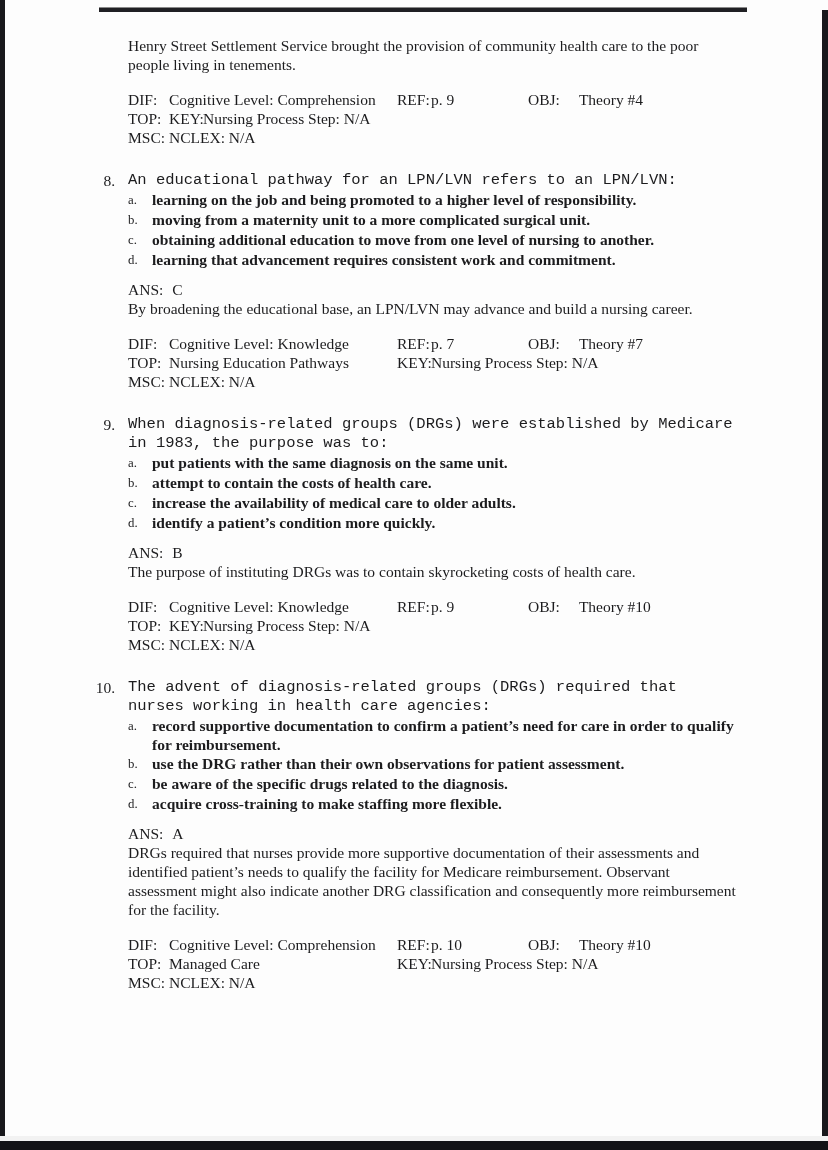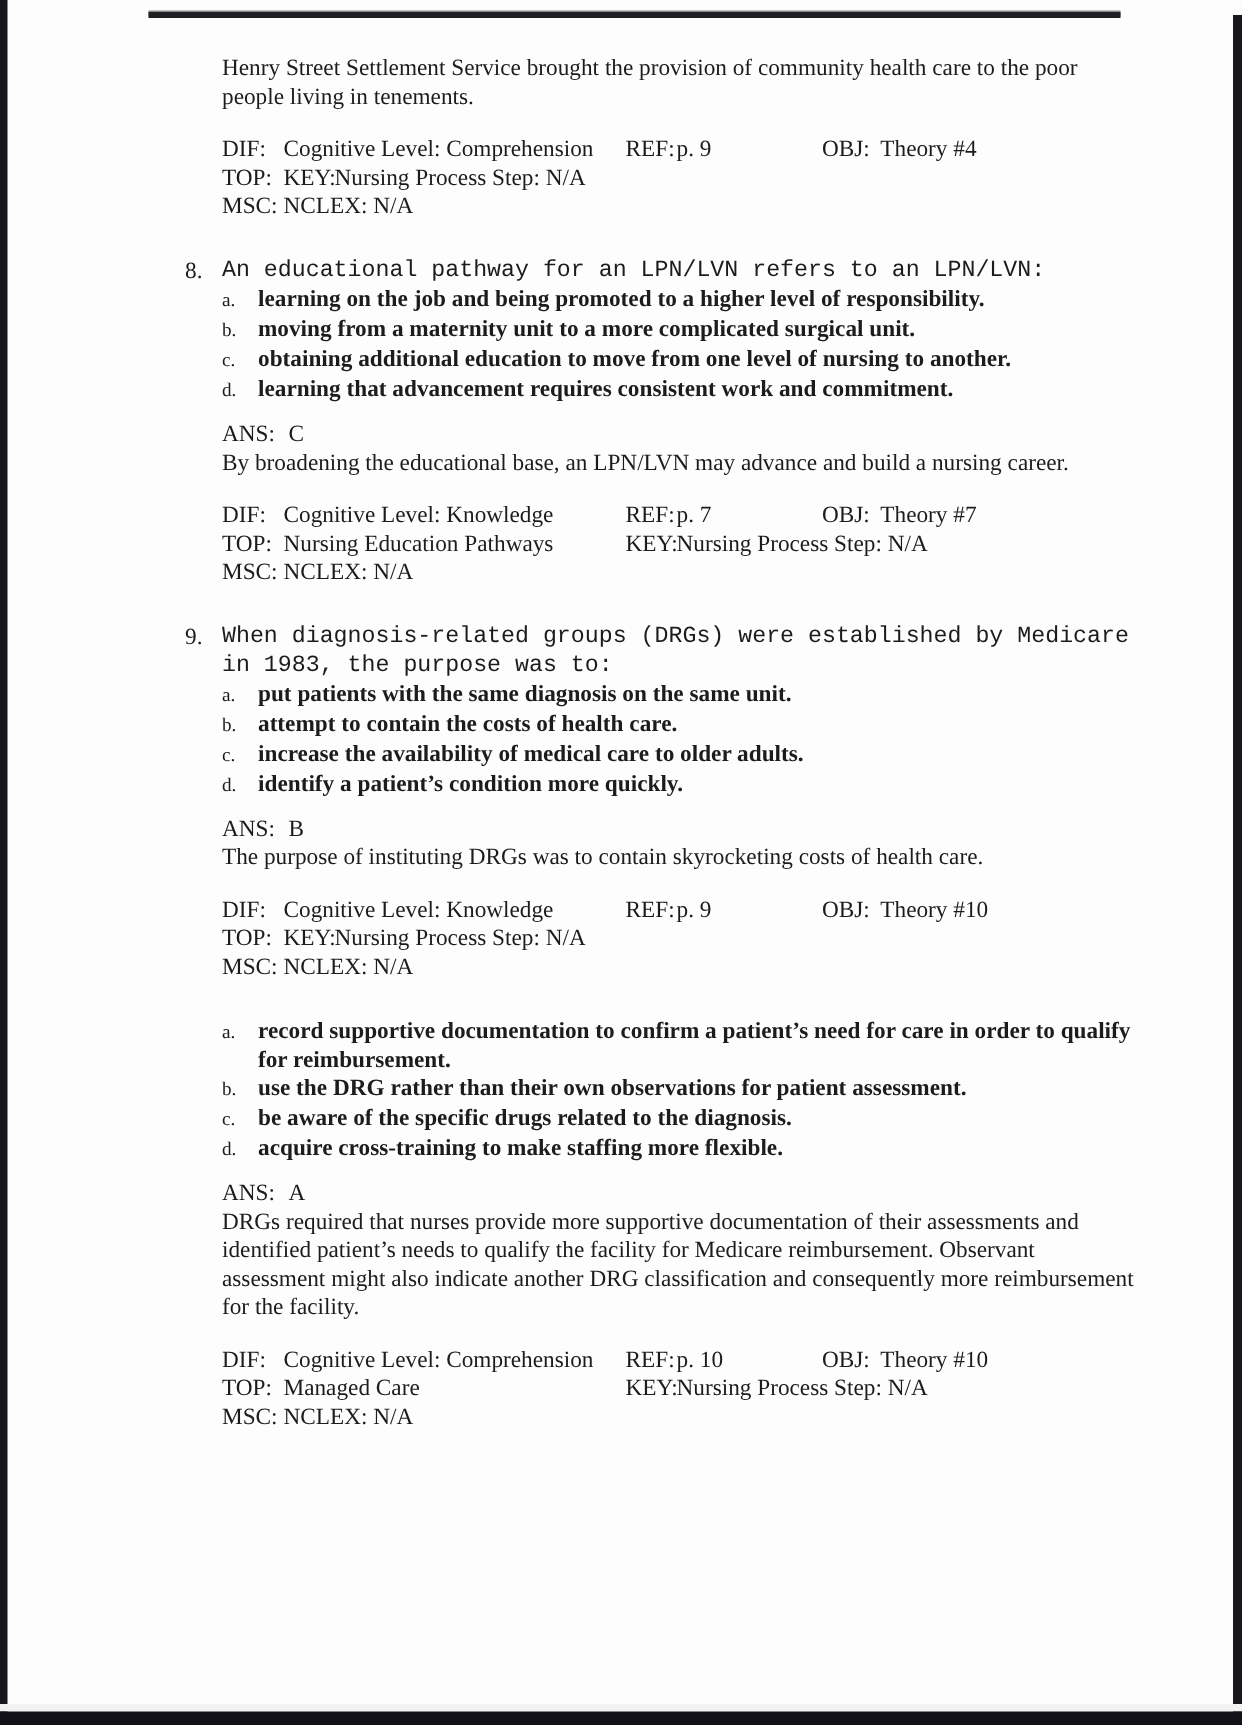--- a/index.html
+++ b/index.html
@@ -11,33 +11,33 @@
     position:relative;
     overflow:hidden;
   }
   .edge-left  { position:absolute; left:0; top:0; width:5px; height:100%; background:#18181c; }
   .edge-right { position:absolute; right:0; top:10px; width:6px; height:1140px; background:#18181c; }
   .rule-top   { position:absolute; left:99px; top:8px; width:648px; height:4px; background:#202024; box-shadow:0 -1px 0 #8a8a8a; }
   .bar-bottom { position:absolute; left:0; bottom:0; width:100%; height:9px; background:#131317; }
   .bar-bottom-fade { position:absolute; left:0; bottom:9px; width:100%; height:5px; background:#f2f2f2; }
 
   .content {
-    position:absolute; left:148px; top:36px; width:612px;
+    position:absolute; left:128px; top:36px; width:612px;
     font-size:15.5px; line-height:19px;
   }
 
   .para { }
   .meta { margin-top:16px; }
   .meta-row { display:flex; white-space:nowrap;align-items:center; }
   .m-cell { flex:none; }
   .w-lbl1 { width:41px; }
   .w-val1 { width:228px; }
   .w-lbl2 { width:34px; }
   .w-val2 { width:97px; }
-  .obj-l  { margin-right:7px; }
+  .obj-l  { margin-right:19px; }
   .m-flex { flex:1; }
 
   .q { margin-top:24px; }
   .q-head { display:flex; }
   .q-num  { flex:none; width:34px; margin-left:-34px; padding-right:13px; text-align:right; }
   .q-stem { flex:1;font-family:Liberation Mono, monospace; }
 
   .opt { display:flex; }
   .opt-letter { flex:none; width:24px; font-size:12.8px; line-height:19px; padding-top:1px; }
   .opt-text   { flex:1;font-weight:bold; }
@@ -166,20 +166,24 @@
         <span class="m-flex">Nursing Process Step: N/A</span>
       </div>
       <div class="meta-row">
         <span class="m-cell w-lbl1">MSC:</span>
         <span class="m-flex">NCLEX: N/A</span>
       </div>
     </div>
   </div>
 
   <div class="q">
+    <div class="q-head">
+      <span class="q-num">10.</span>
+      <span class="q-stem">The advent of diagnosis-related groups (DRGs) required that nurses working in health care agencies:</span>
+    </div>
     <div class="opt">
       <span class="opt-letter">a.</span>
       <span class="opt-text">record supportive documentation to confirm a patient’s need for care in order to qualify for reimbursement.</span>
     </div>
     <div class="opt">
       <span class="opt-letter">b.</span>
       <span class="opt-text">use the DRG rather than their own observations for patient assessment.</span>
     </div>
     <div class="opt">
       <span class="opt-letter">c.</span>

